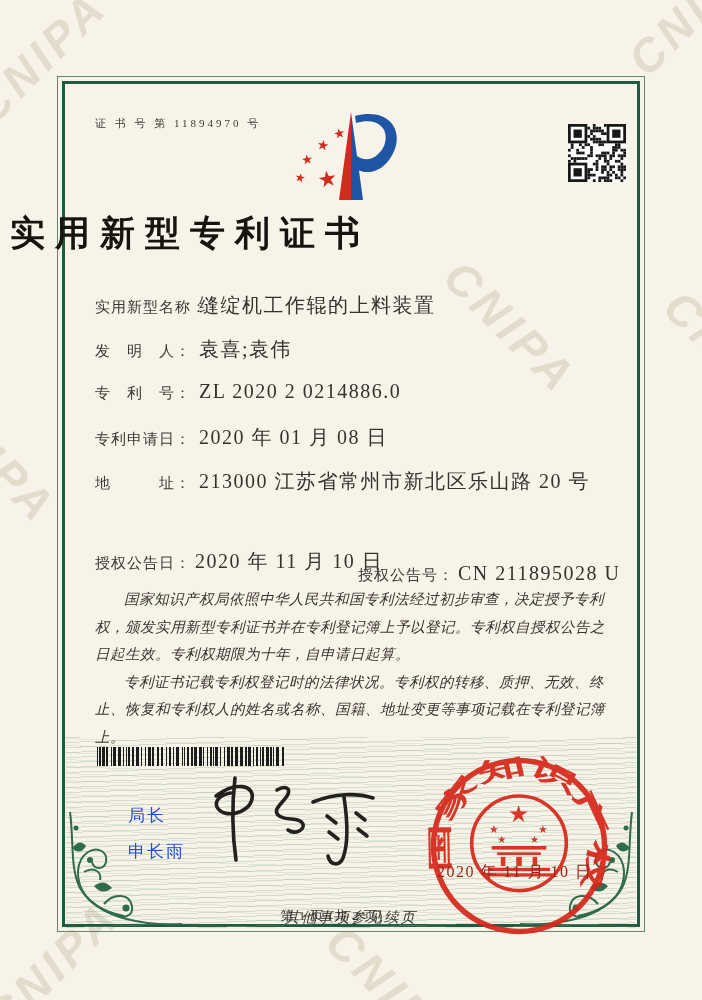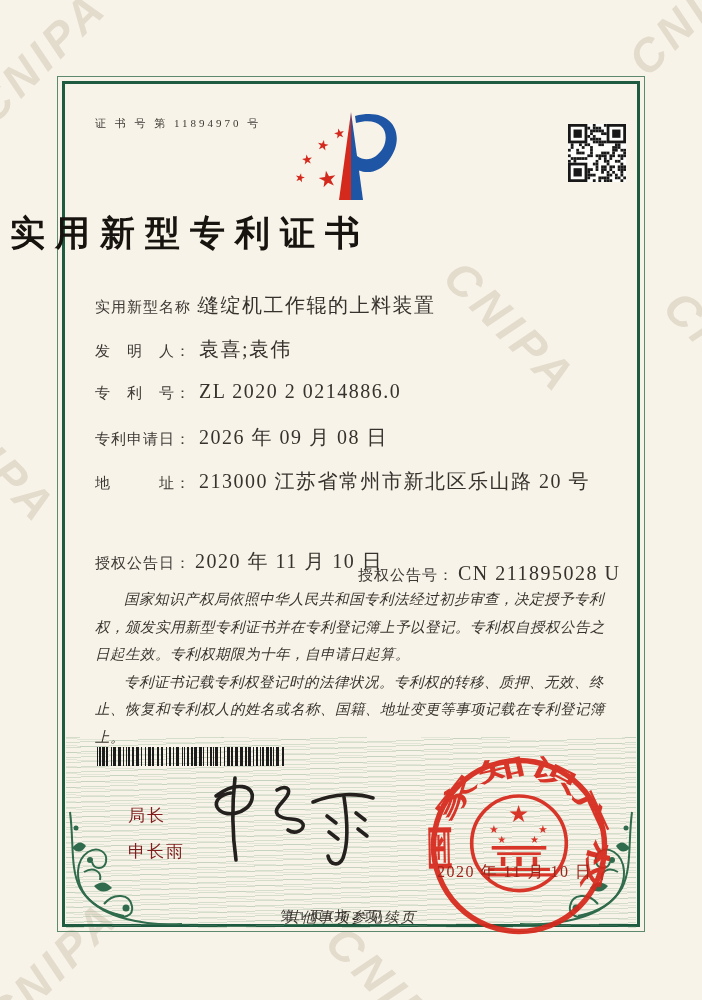--- a/index.html
+++ b/index.html
@@ -63,21 +63,21 @@
   .paragraphs{
     position:absolute;left:95px;top:586px;width:517px;
     font-size:14.5px;font-style:italic;line-height:27.5px;color:#38332e;
     letter-spacing:0.5px;
   }
   .paragraphs p{margin:0;text-indent:2em;}
 
   .officer{
     position:absolute;left:128px;top:798px;
     font-family:"Liberation Sans","DejaVu Sans",sans-serif;
-    font-size:17px;color:#7f1d1d;line-height:36px;letter-spacing:2px;
+    font-size:17px;color:#1d4ed8;line-height:36px;letter-spacing:2px;
   }
 
   .seal-date{
     position:absolute;left:437px;top:862px;
     font-size:16px;letter-spacing:1.5px;color:#9c2418;z-index:5;
     white-space:nowrap;
   }
 
   .page-note{
     position:absolute;left:0;top:907px;width:664px;text-align:center;
@@ -316,21 +316,21 @@
   <div class="field-row">
     <span class="field-label">发　明　人：</span>
     <span class="field-value">袁喜;袁伟</span>
   </div>
   <div class="field-row">
     <span class="field-label">专　利　号：</span>
     <span class="field-value">ZL 2020 2 0214886.0</span>
   </div>
   <div class="field-row">
     <span class="field-label">专利申请日：</span>
-    <span class="field-value">2026 年 09 月 08 日</span>
+    <span class="field-value">2020 年 01 月 08 日</span>
   </div>
   <div class="field-row">
     <span class="field-label">地　　　址：</span>
     <span class="field-value">213000 江苏省常州市新北区乐山路 20 号</span>
   </div>
 </div>
 
 <div class="grant-row">
   <span class="field-label" style="width:auto">授权公告日：</span>
   <span class="field-value">2020 年 11 月 10 日</span>

